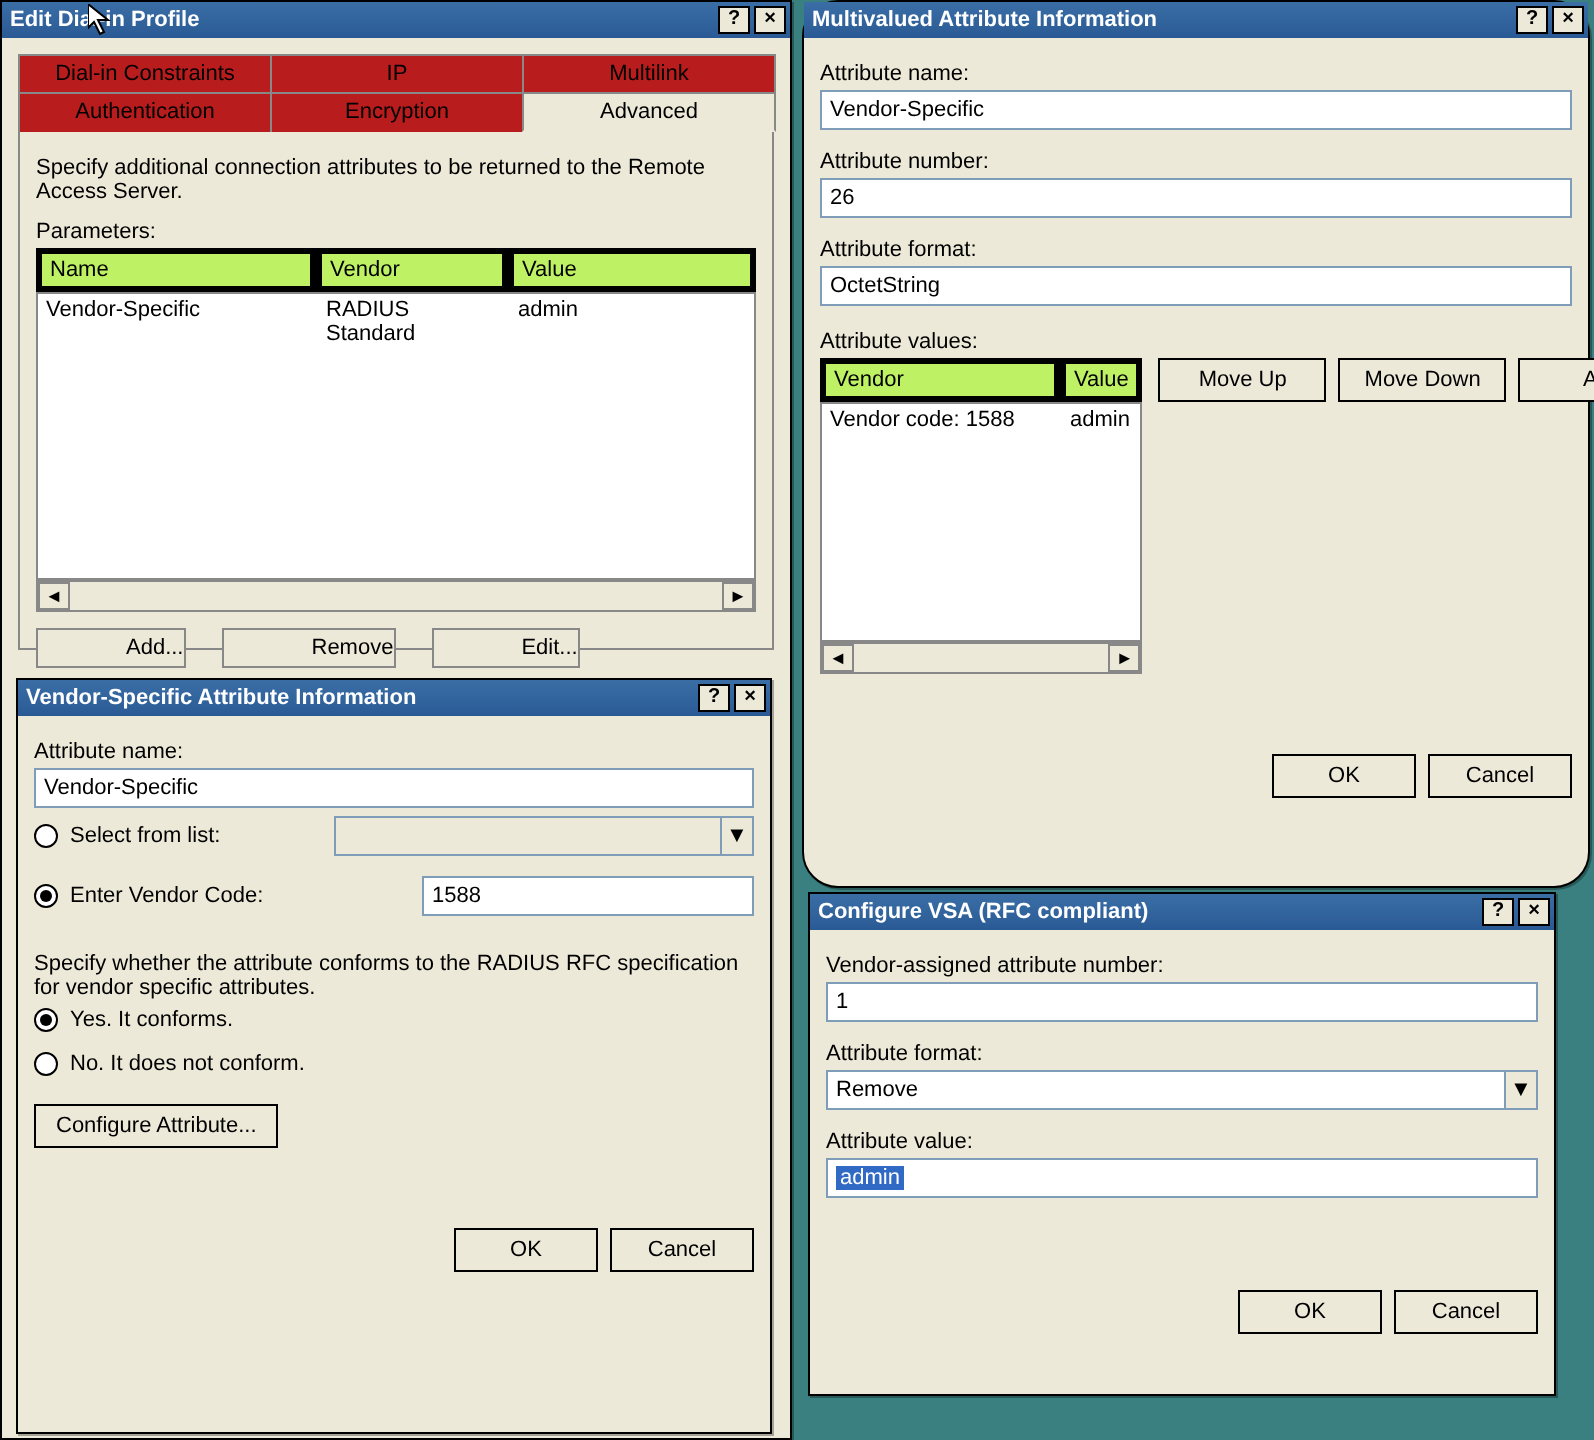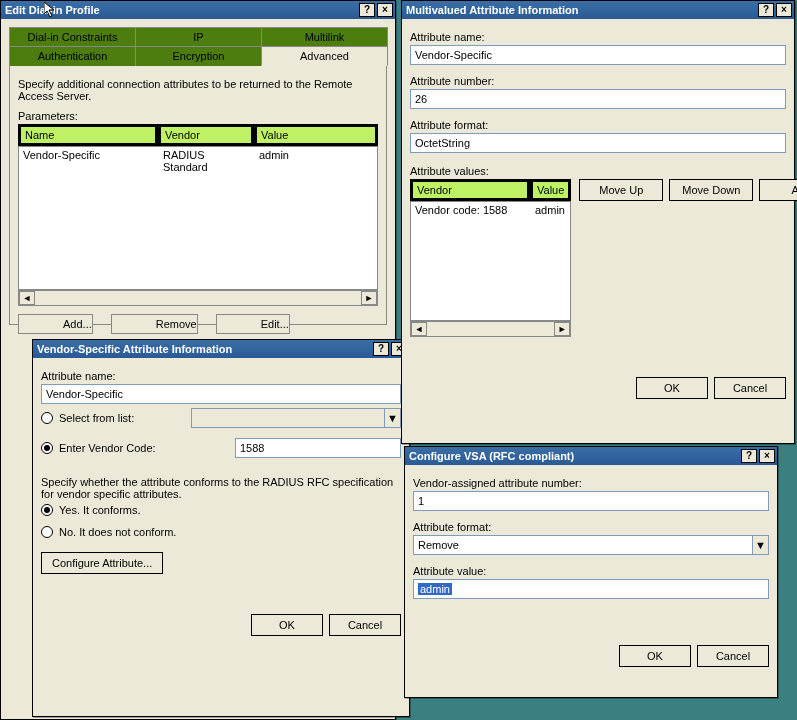--- a/index.html
+++ b/index.html
@@ -6,21 +6,21 @@
   body { margin:0; width:797px; height:720px; background:#3a8080; overflow:hidden; position:relative; }
 
   .win { position:absolute; background:#ece9d8; border:1px solid #000; box-shadow:1px 1px 0 rgba(0,0,0,.3); }
   .titlebar { height:18px; background:linear-gradient(#3a6ea5,#2a5a95); color:#fff; display:flex; align-items:center; padding:0 2px 0 4px; font-weight:bold; }
   .titlebar .spacer{flex:1;}
   .tb-btn{width:16px;height:14px;margin-left:2px;background:#ece9d8;border:1px solid #000;display:flex;align-items:center;justify-content:center;color:#000;font-weight:bold;font-size:10px;line-height:1;}
   .body{padding:8px;}
 
   .tabs { display:flex; flex-wrap:wrap; margin-bottom:0; }
   .tabrow{display:flex;width:100%;}
-  .tab { flex:1; text-align:center; padding:3px 4px; border:1px solid #888; background:#4d7c0f; border-bottom:none; margin-right:-1px;}
+  .tab { flex:1; text-align:center; padding:3px 4px; border:1px solid #888; background:#b91c1c; border-bottom:none; margin-right:-1px;}
   .tab.active{background:#ece9d8; position:relative; z-index:2; border-bottom:1px solid #ece9d8;}
   .tabpanel{border:1px solid #888; padding:8px; margin-top:-1px;}
 
   .label{margin:4px 0 2px;}
   .field{width:100%; height:20px; border:1px solid #7f9db9; background:#fff; padding:2px 4px; display:flex; align-items:center;}
   .ro{background:#fff;}
   .listhead{display:flex; background:#ece9d8;}
   .listhead .col{border:3px solid #000000; padding:2px 4px; background:#bef264;}
   .listbody{background:#fff; min-height:120px; border:1px solid #888;}
   .row{display:flex;}
@@ -97,21 +97,21 @@
       </div>
       <div style="display:flex;gap:18px;margin-top:8px;">
         <div class="toolbar-btn">Add...</div>
         <div class="toolbar-btn">Remove</div>
         <div class="toolbar-btn">Edit...</div>
       </div>
     </div>
   </div>
 </div>
 
-<div class="win" style="left:8px;top:339px;width:378px;height:378px;margin-left:24px;">
+<div class="win" style="left:8px;top:339px;width:378px;height:378px;">
   <div class="titlebar">
     <span>Vendor-Specific Attribute Information</span>
     <span class="spacer"></span>
     <span class="tb-btn">?</span>
     <span class="tb-btn">×</span>
   </div>
   <div class="body">
     <div class="label">Attribute name:</div>
     <div class="field ro">
         <span>Vendor-Specific</span>
@@ -154,21 +154,21 @@
       <div class="btn" style="margin-left:0;min-width:120px;">Configure Attribute...</div>
     </div>
 
     <div class="btnrow" style="margin-top:40px;">
       <div class="btn">OK</div>
       <div class="btn">Cancel</div>
     </div>
   </div>
 </div>
 
-<div class="win" style="left:401px;top:0;width:394px;height:444px;">
+<div class="win" style="left:401px;top:0;width:394px;height:444px;border-radius:18px;">
   <div class="titlebar">
     <span>Multivalued Attribute Information</span>
     <span class="spacer"></span>
     <span class="tb-btn">?</span>
     <span class="tb-btn">×</span>
   </div>
   <div class="body">
     <div class="label">Attribute name:</div>
     <div class="field ro">
         <span>Vendor-Specific</span>

